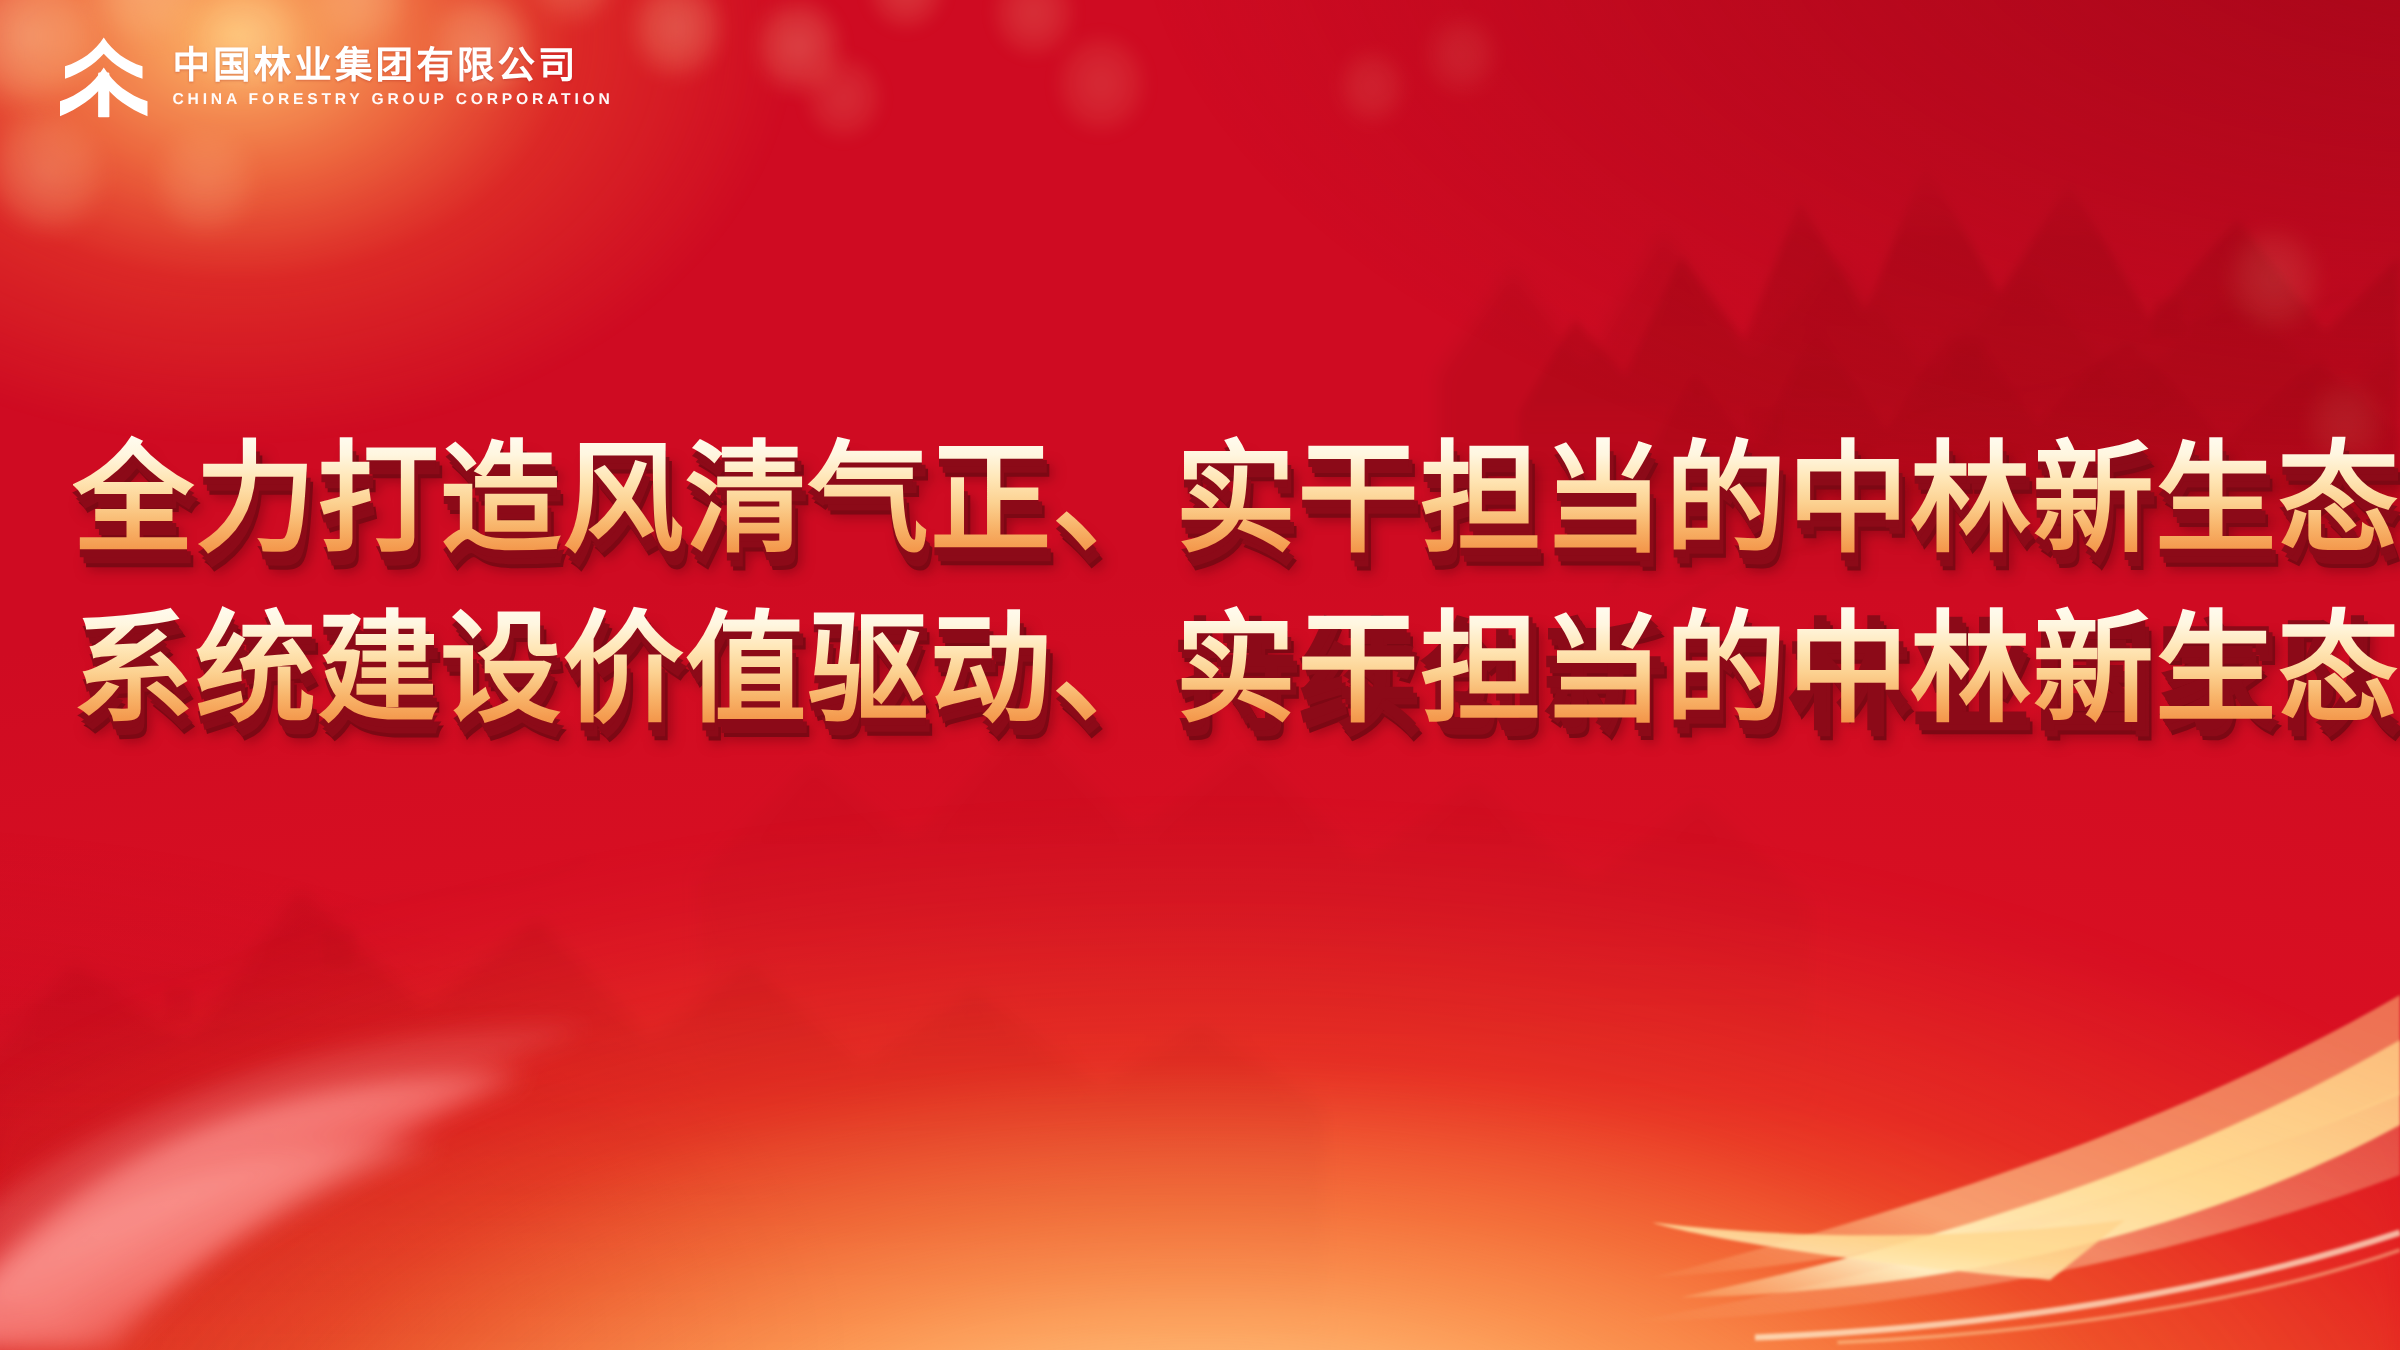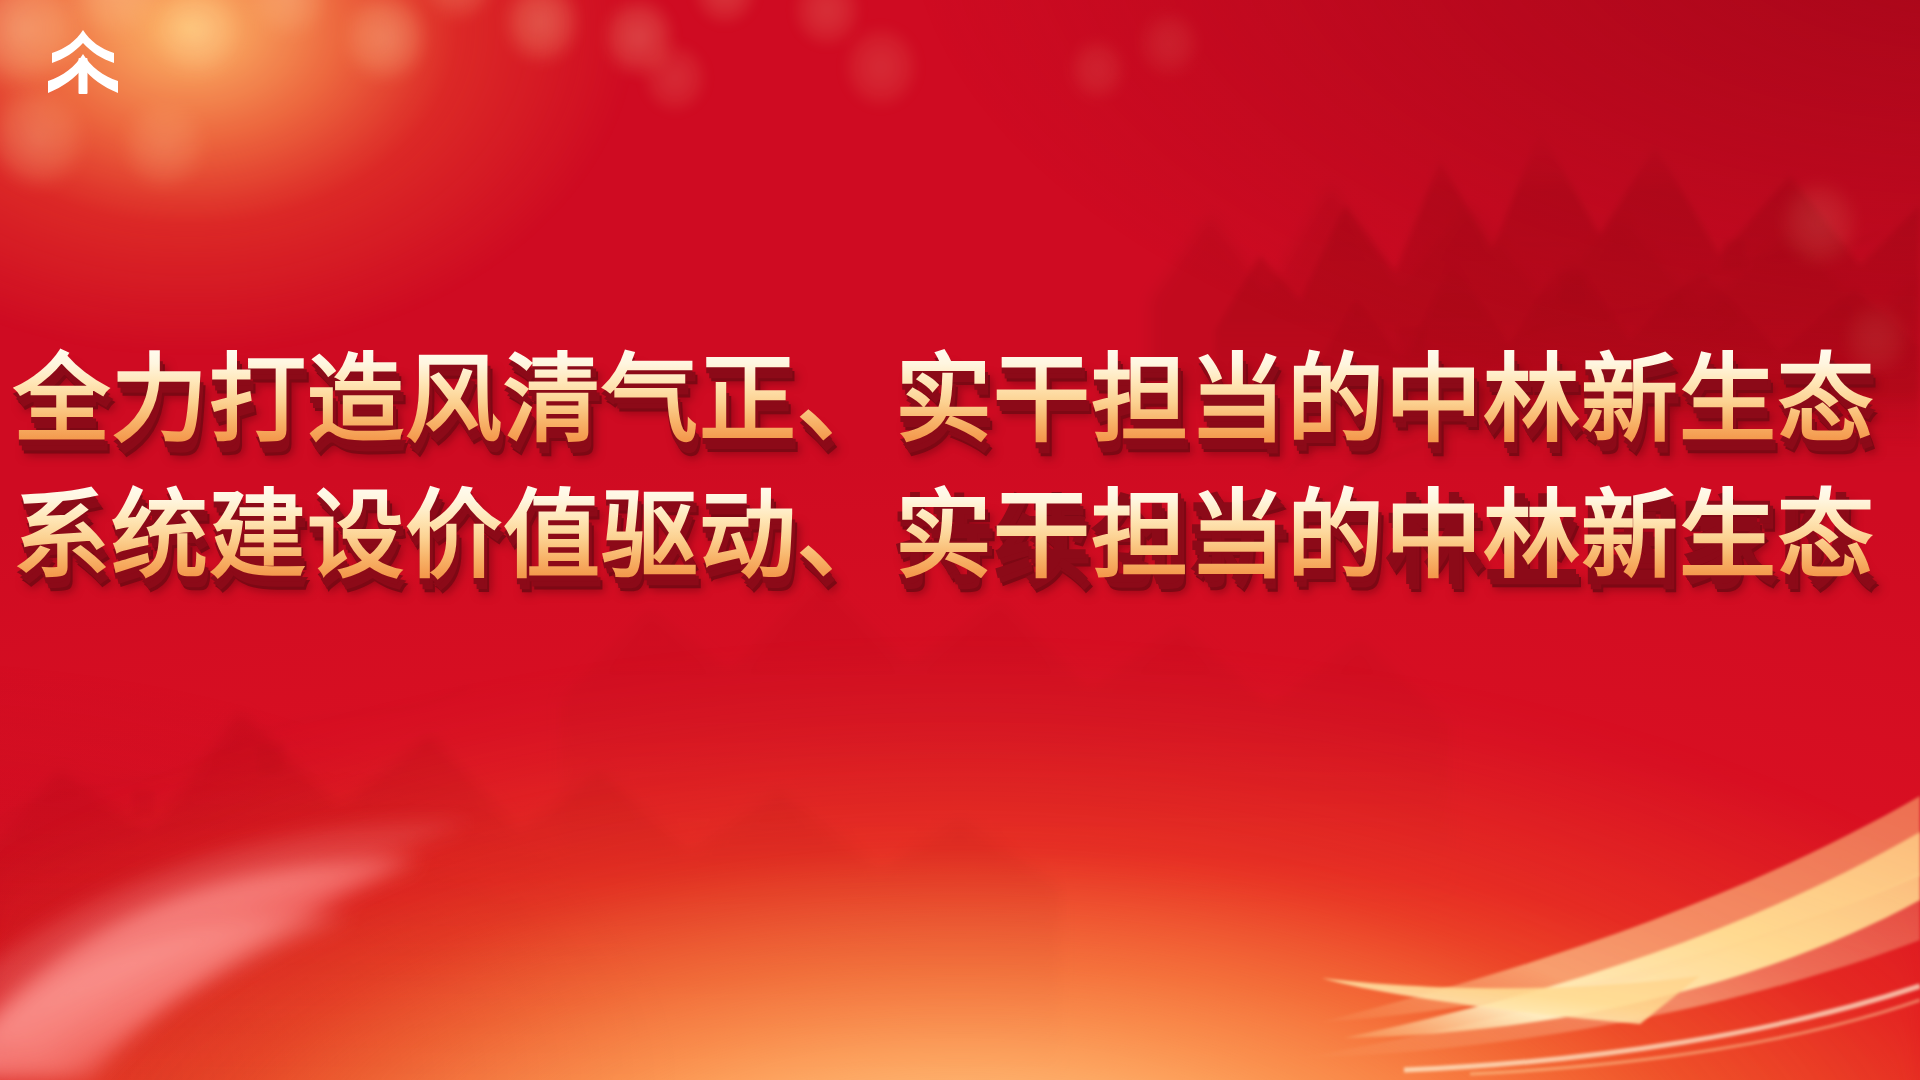--- a/index.html
+++ b/index.html
@@ -161,22 +161,21 @@
     opacity: .97;
   }
 
   
   .headline {
     position: absolute;
     left: 1px;
     right: 0;
     top: 332px;
     z-index: 7;
-    text-align: left;
-    margin-left: 12px;
+    text-align: right;
   }
   .headline-line {
     position: relative;
     font-size: 97px;
     font-weight: 900;
     line-height: 136px;
     letter-spacing: 1px;
     white-space: nowrap;
     display: block;
   }
@@ -378,20 +377,24 @@
                  C 45 39, 57 48, 72 53
                  L 72 65
                  C 57 59, 45 50, 37 40
                  C 29 50, 17 59, 2 65
                  L 2 53
                  C 17 48, 29 39, 37 26 Z"></path>
 
         <rect x="32.5" y="30" width="9" height="36" rx="1"></rect>
       </g>
     </svg>
+    <div class="logo-text-col">
+      <div class="logo-cn">中国林业集团有限公司</div>
+      <div class="logo-en">CHINA FORESTRY GROUP CORPORATION</div>
+    </div>
   </div>
 
   <div class="headline">
     <span class="headline-line" data-shadow-text="全力打造风清气正、实干担当的中林新生态">
       <span class="grad">全力打造风清气正、实干担当的中林新生态</span>
     </span>
     <span class="headline-line" data-shadow-text="系统建设价值驱动、持续创新的林业国家队">
       <span class="grad">系统建设价值驱动、实干担当的中林新生态</span>
     </span>
   </div>

